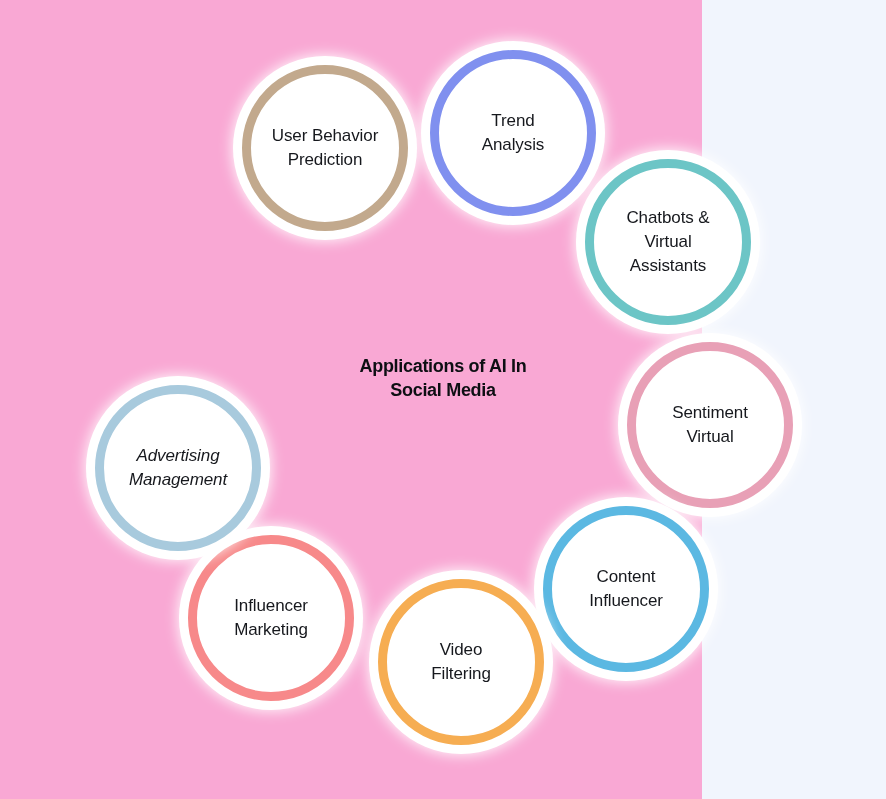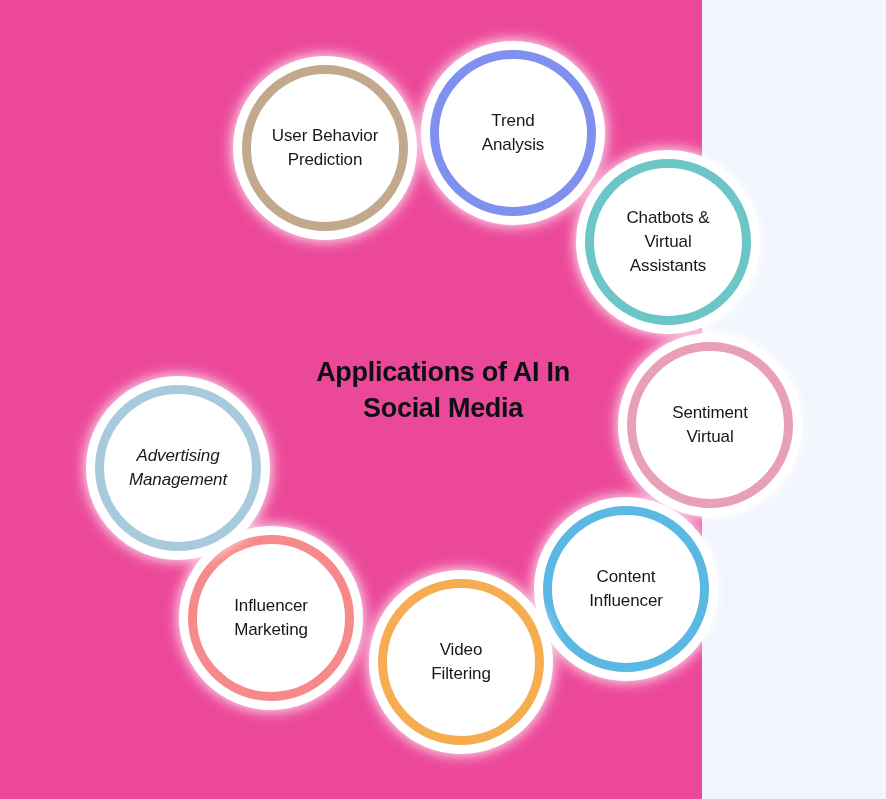--- a/index.html
+++ b/index.html
@@ -41,32 +41,32 @@
     letter-spacing: -0.1px;
     padding: 0 14px;
     white-space: pre-line;
   }
   #center-title {
     position: absolute;
     box-sizing: border-box;
     text-align: center;
     font-family: "Liberation Sans", sans-serif;
     font-weight: bold;
-    font-size: 27px;
+    font-size: 18px;
     line-height: 1.33;
     letter-spacing: -0.3px;
     color: #0d0f13;
     white-space: pre-line;
     z-index: 5;
   }
 </style>
 </head>
 <body style="background: rgb(241, 245, 253);">
 
-<div id="infographic" style="width: 702px; height: 799px; background: #ec4899;">
+<div id="infographic" style="width: 702px; height: 799px; background: #f9a8d4;">
 
   <div id="node-trend-analysis" class="node" style="left: 430px; top: 50px; width: 166px; height: 166px; border-width: 9px; border-color: rgb(128, 144, 239); background: rgb(255, 255, 255);">
     <span class="node-label">Trend
 Analysis</span>
   </div>
 
   <div id="node-chatbots-virtual-assistants" class="node" style="left: 585px; top: 159px; width: 166px; height: 166px; border-width: 9px; border-color: rgb(108, 197, 198); background: rgb(255, 255, 255);">
     <span class="node-label">Chatbots &amp;
 Virtual
 Assistants</span>

